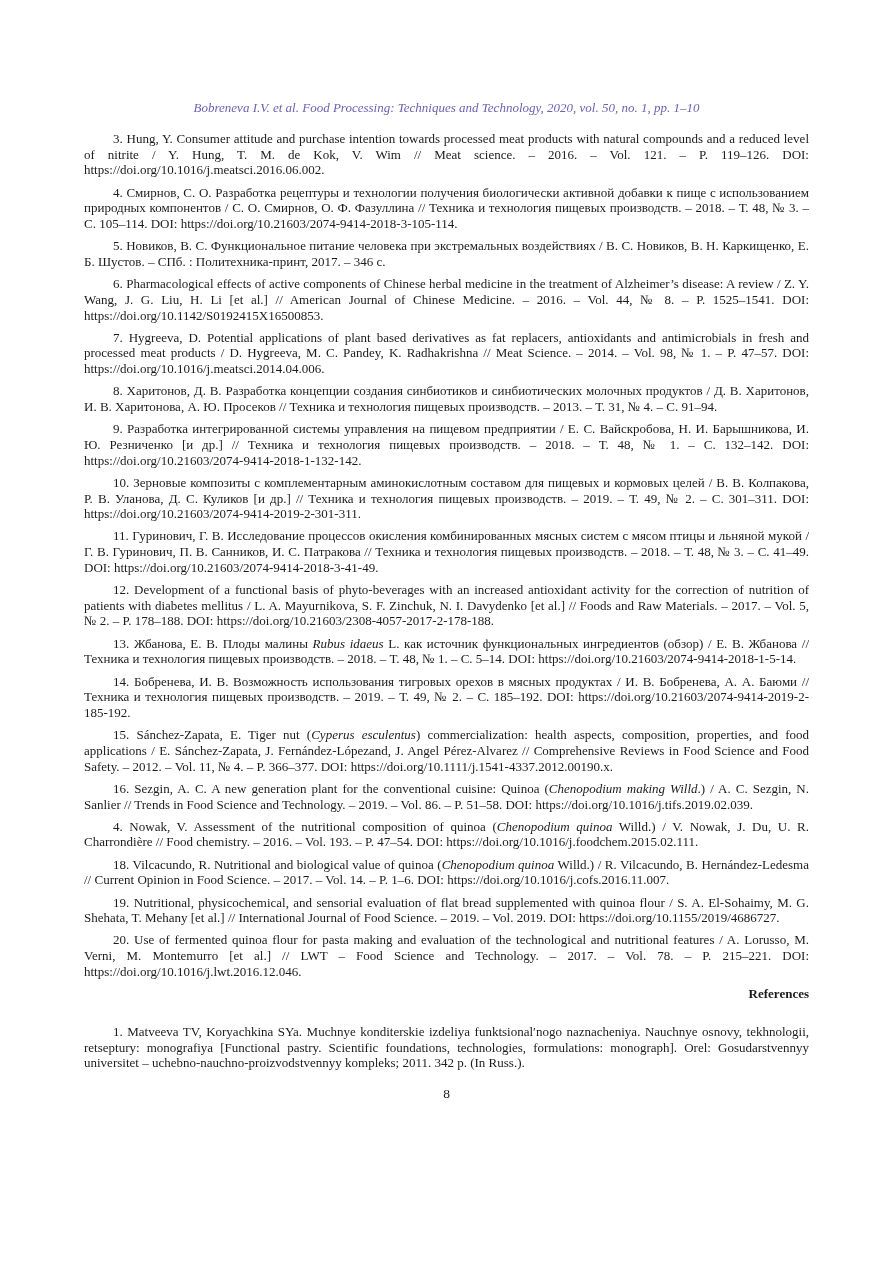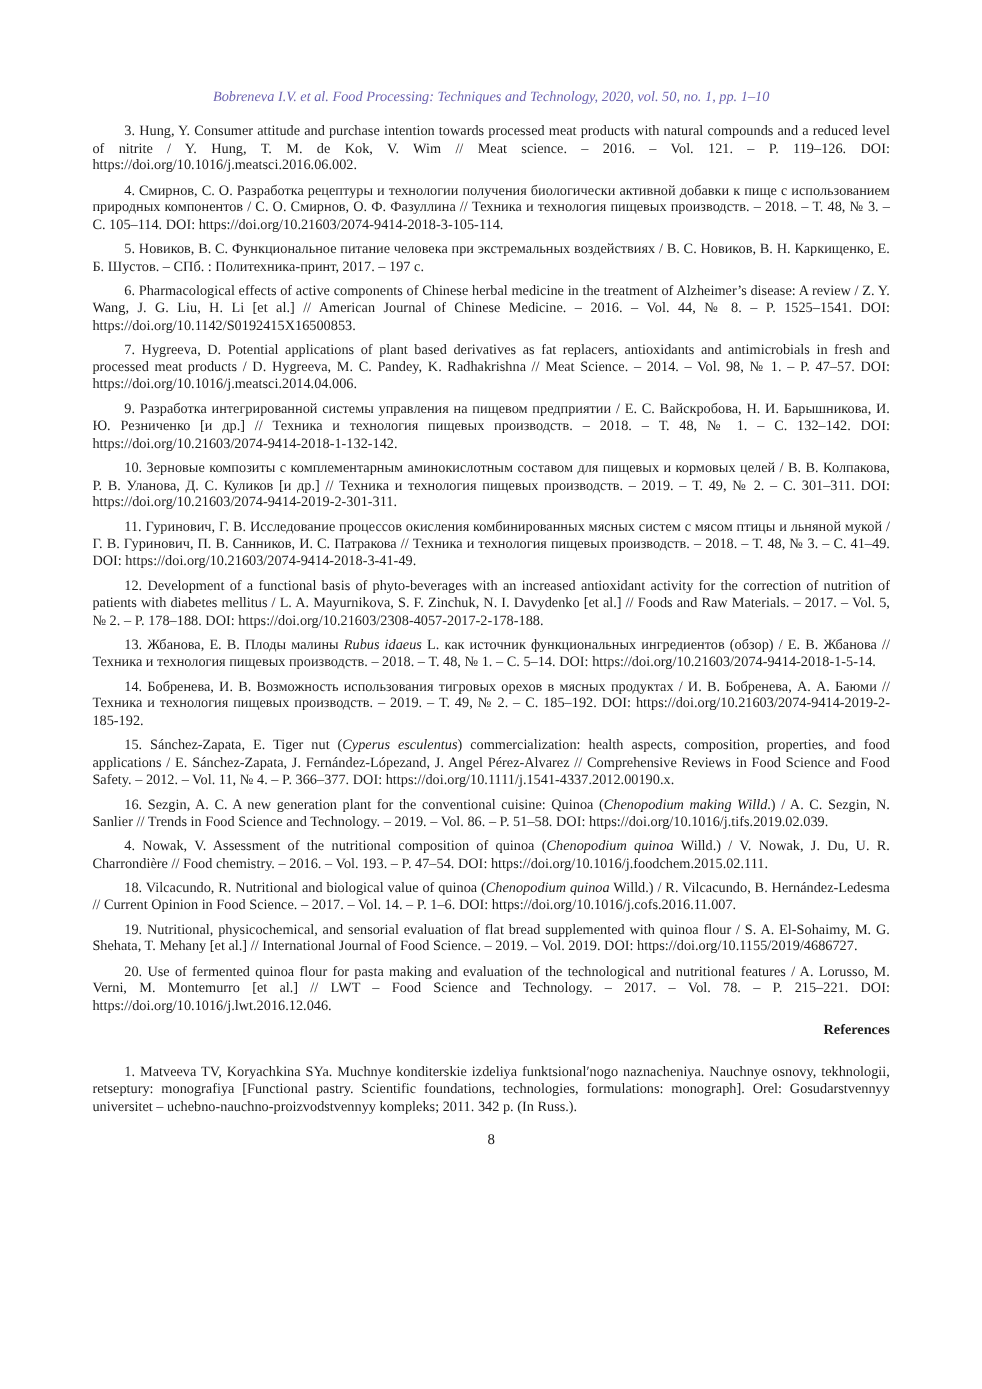--- a/index.html
+++ b/index.html
@@ -6,21 +6,21 @@
     margin: 0;
     padding: 0;
     background: #ffffff;
   }
   .page {
     position: relative;
     width: 893px;
     height: 1263px;
     background: #ffffff;
     box-sizing: border-box;
-    padding: 80px 84px 0 84px;
+    padding: 100px 84px 0 84px;
     font-family: "Liberation Serif", "DejaVu Serif", serif;
     color: #1c1c1c;
     overflow: hidden;
   }
   .running-head {
     text-align: center;
     font-style: italic;
     font-size: 13px;
     line-height: 15px;
     color: #6c63b0;
@@ -58,23 +58,24 @@
 </head>
 <body>
 
 <div class="page" style="color: rgb(28, 28, 28); background: rgb(255, 255, 255);">
 
   <div class="running-head" style="color: rgb(108, 99, 176);">Bobreneva I.V. et al. Food Processing: Techniques and Technology, 2020, vol. 50, no. 1, pp. 1–10</div>
 
   <div class="bibliography-list">
       <p class="ref-item"><span>3. Hung, Y. Consumer attitude and purchase intention towards processed meat products with natural compounds and a reduced level of nitrite / Y. Hung, T. M. de Kok, V. Wim // Meat science. – 2016. – Vol. 121. – P. 119–126. DOI: https://doi.org/10.1016/j.meatsci.2016.06.002.</span></p>
       <p class="ref-item"><span>4. Смирнов, С. О. Разработка рецептуры и технологии получения биологически активной добавки к пище с использованием природных компонентов / С. О. Смирнов, О. Ф. Фазуллина // Техника и технология пищевых производств. – 2018. – Т. 48, № 3. – С. 105–114. DOI: https://doi.org/10.21603/2074-9414-2018-3-105-114.</span></p>
-      <p class="ref-item"><span>5. Новиков, В. С. Функциональное питание человека при экстремальных воздействиях / В. С. Новиков, В. Н. Каркищенко, Е. Б. Шустов. – СПб. : Политехника-принт, 2017. – 197 с.</span></p>
+      <p class="ref-item"><span>5. Новиков, В. С. Функциональное питание человека при экстремальных воздействиях / В. С. Новиков, В. Н. Каркищенко, Е. Б. Шустов. – СПб. : Политехника-принт, 2017. – 346 с.</span></p>
       <p class="ref-item"><span>6. Pharmacological effects of active components of Chinese herbal medicine in the treatment of Alzheimer’s disease: A review / Z. Y. Wang, J. G. Liu, H. Li [et al.] // American Journal of Chinese Medicine. – 2016. – Vol. 44, № 8. – P. 1525–1541. DOI: https://doi.org/10.1142/S0192415X16500853.</span></p>
       <p class="ref-item"><span>7. Hygreeva, D. Potential applications of plant based derivatives as fat replacers, antioxidants and antimicrobials in fresh and processed meat products / D. Hygreeva, M. C. Pandey, K. Radhakrishna // Meat Science. – 2014. – Vol. 98, № 1. – P. 47–57. DOI: https://doi.org/10.1016/j.meatsci.2014.04.006.</span></p>
+      <p class="ref-item"><span>8. Харитонов, Д. В. Разработка концепции создания синбиотиков и синбиотических молочных продуктов / Д. В. Харитонов, И. В. Харитонова, А. Ю. Просеков // Техника и технология пищевых производств. – 2013. – Т. 31, № 4. – С.  91–94.</span></p>
       <p class="ref-item"><span>9. Разработка интегрированной системы управления на пищевом предприятии / Е. С. Вайскробова, Н. И. Барышникова, И. Ю. Резниченко [и др.] // Техника и технология пищевых производств. – 2018. – Т. 48, № 1. – С. 132–142. DOI: https://doi.org/10.21603/2074-9414-2018-1-132-142.</span></p>
       <p class="ref-item"><span>10. Зерновые композиты с комплементарным аминокислотным составом для пищевых и кормовых целей / В. В. Колпакова, Р. В. Уланова, Д. С. Куликов [и др.] // Техника и технология пищевых производств. – 2019. – Т. 49, № 2. – С. 301–311. DOI: https://doi.org/10.21603/2074-9414-2019-2-301-311.</span></p>
       <p class="ref-item"><span>11. Гуринович, Г. В. Исследование процессов окисления комбинированных мясных систем с мясом птицы и льняной мукой / Г. В. Гуринович, П. В. Санников, И. С. Патракова // Техника и технология пищевых производств. – 2018. – Т. 48, № 3. – С. 41–49. DOI: https://doi.org/10.21603/2074-9414-2018-3-41-49.</span></p>
       <p class="ref-item"><span>12. Development of a functional basis of phyto-beverages with an increased antioxidant activity for the correction of nutrition of patients with diabetes mellitus / L. A. Mayurnikova, S. F. Zinchuk, N. I. Davydenko [et al.] // Foods and Raw Materials. – 2017. – Vol. 5, № 2. – P. 178–188. DOI: https://doi.org/10.21603/2308-4057-2017-2-178-188.</span></p>
       <p class="ref-item"><span>13. Жбанова, Е. В. Плоды малины </span><span class="it">Rubus idaeus</span><span> L. как источник функциональных ингредиентов (обзор) / Е. В. Жбанова // Техника и технология пищевых производств. – 2018. – Т. 48, № 1. – С. 5–14. DOI: https://doi.org/10.21603/2074-9414-2018-1-5-14.</span></p>
       <p class="ref-item"><span>14. Бобренева, И. В. Возможность использования тигровых орехов в мясных продуктах / И. В. Бобренева, А. А. Баюми // Техника и технология пищевых производств. – 2019. – Т. 49, № 2. – С. 185–192. DOI: https://doi.org/10.21603/2074-9414-2019-2-185-192.</span></p>
       <p class="ref-item"><span>15. Sánchez-Zapata, E. Tiger nut (</span><span class="it">Cyperus esculentus</span><span>) commercialization: health aspects, composition, properties, and food applications / E. Sánchez-Zapata, J. Fernández-Lópezand, J. Angel Pérez-Alvarez // Comprehensive Reviews in Food Science and Food Safety. – 2012. – Vol. 11, № 4. – P. 366–377. DOI: https://doi.org/10.1111/j.1541-4337.2012.00190.x.</span></p>
       <p class="ref-item"><span>16. Sezgin, A. C. A new generation plant for the conventional cuisine: Quinoa (</span><span class="it">Chenopodium making Willd</span><span>.) / A. C. Sezgin, N. Sanlier // Trends in Food Science and Technology. – 2019. – Vol. 86. – P. 51–58. DOI: https://doi.org/10.1016/j.tifs.2019.02.039.</span></p>
       <p class="ref-item"><span>4. Nowak, V. Assessment of the nutritional composition of quinoa (</span><span class="it">Chenopodium quinoa</span><span> Willd.) / V. Nowak, J. Du, U. R. Charrondière // Food chemistry. – 2016. – Vol. 193. – P. 47–54. DOI: https://doi.org/10.1016/j.foodchem.2015.02.111.</span></p>
       <p class="ref-item"><span>18. Vilcacundo, R. Nutritional and biological value of quinoa (</span><span class="it">Chenopodium quinoa</span><span> Willd.) / R. Vilcacundo, B. Hernández-Ledesma // Current Opinion in Food Science. – 2017. – Vol. 14. – P. 1–6. DOI: https://doi.org/10.1016/j.cofs.2016.11.007.</span></p>

